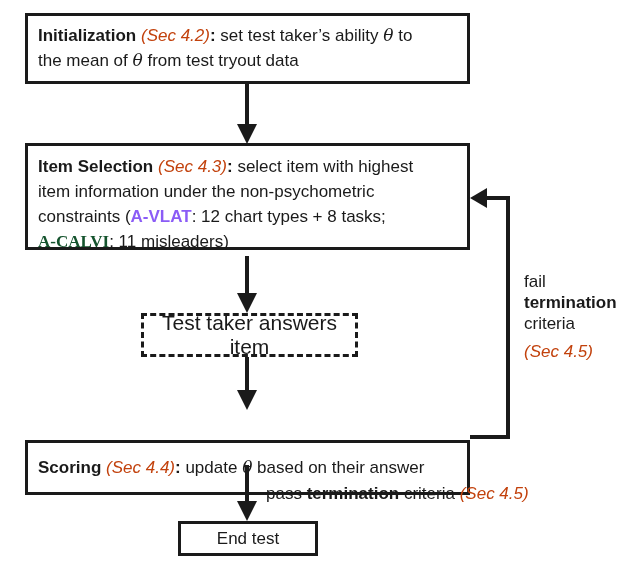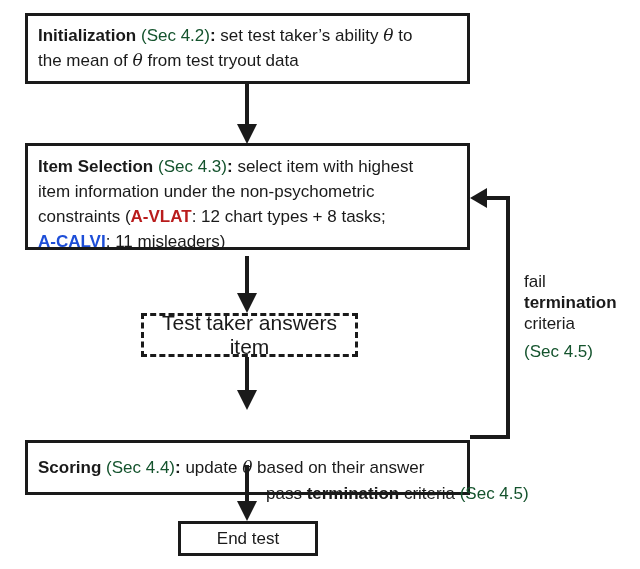--- a/index.html
+++ b/index.html
@@ -7,23 +7,23 @@
     position:relative;width:640px;height:569px;background:#ffffff;
     font-family:"Liberation Sans", sans-serif;color:#1a1a1a;overflow:hidden;
   }
   .box{
     position:absolute;border:3px solid #1a1a1a;background:#ffffff;
     box-sizing:border-box;font-size:17px;
   }
   .box-pad{padding:7px 0 0 10px;}
   .line{white-space:nowrap;line-height:25px;}
   .b{font-weight:bold;}
-  .sec{color:#14532d;}
-  .avlat{color:#b91c1c;font-weight:bold;}
-  .acalvi{color:#1d4ed8;font-weight:bold;}
+  .sec{color:#c2410c;font-style:italic;}
+  .avlat{color:#8b5cf6;font-weight:bold;}
+  .acalvi{color:#14532d;font-weight:bold;font-family:Liberation Serif, serif;}
   .theta{font-family:"DejaVu Serif", serif;font-style:italic;}
   .center-text{display:flex;align-items:center;justify-content:center;text-align:center;}
   .dashed{border:3px dashed #1a1a1a;}
   .vline{position:absolute;width:4px;background:#1a1a1a;}
   .hline{position:absolute;height:4px;background:#1a1a1a;}
   .arrow-down{
     position:absolute;width:0;height:0;
     border-left:10px solid transparent;border-right:10px solid transparent;
     border-top:20px solid #1a1a1a;
   }

